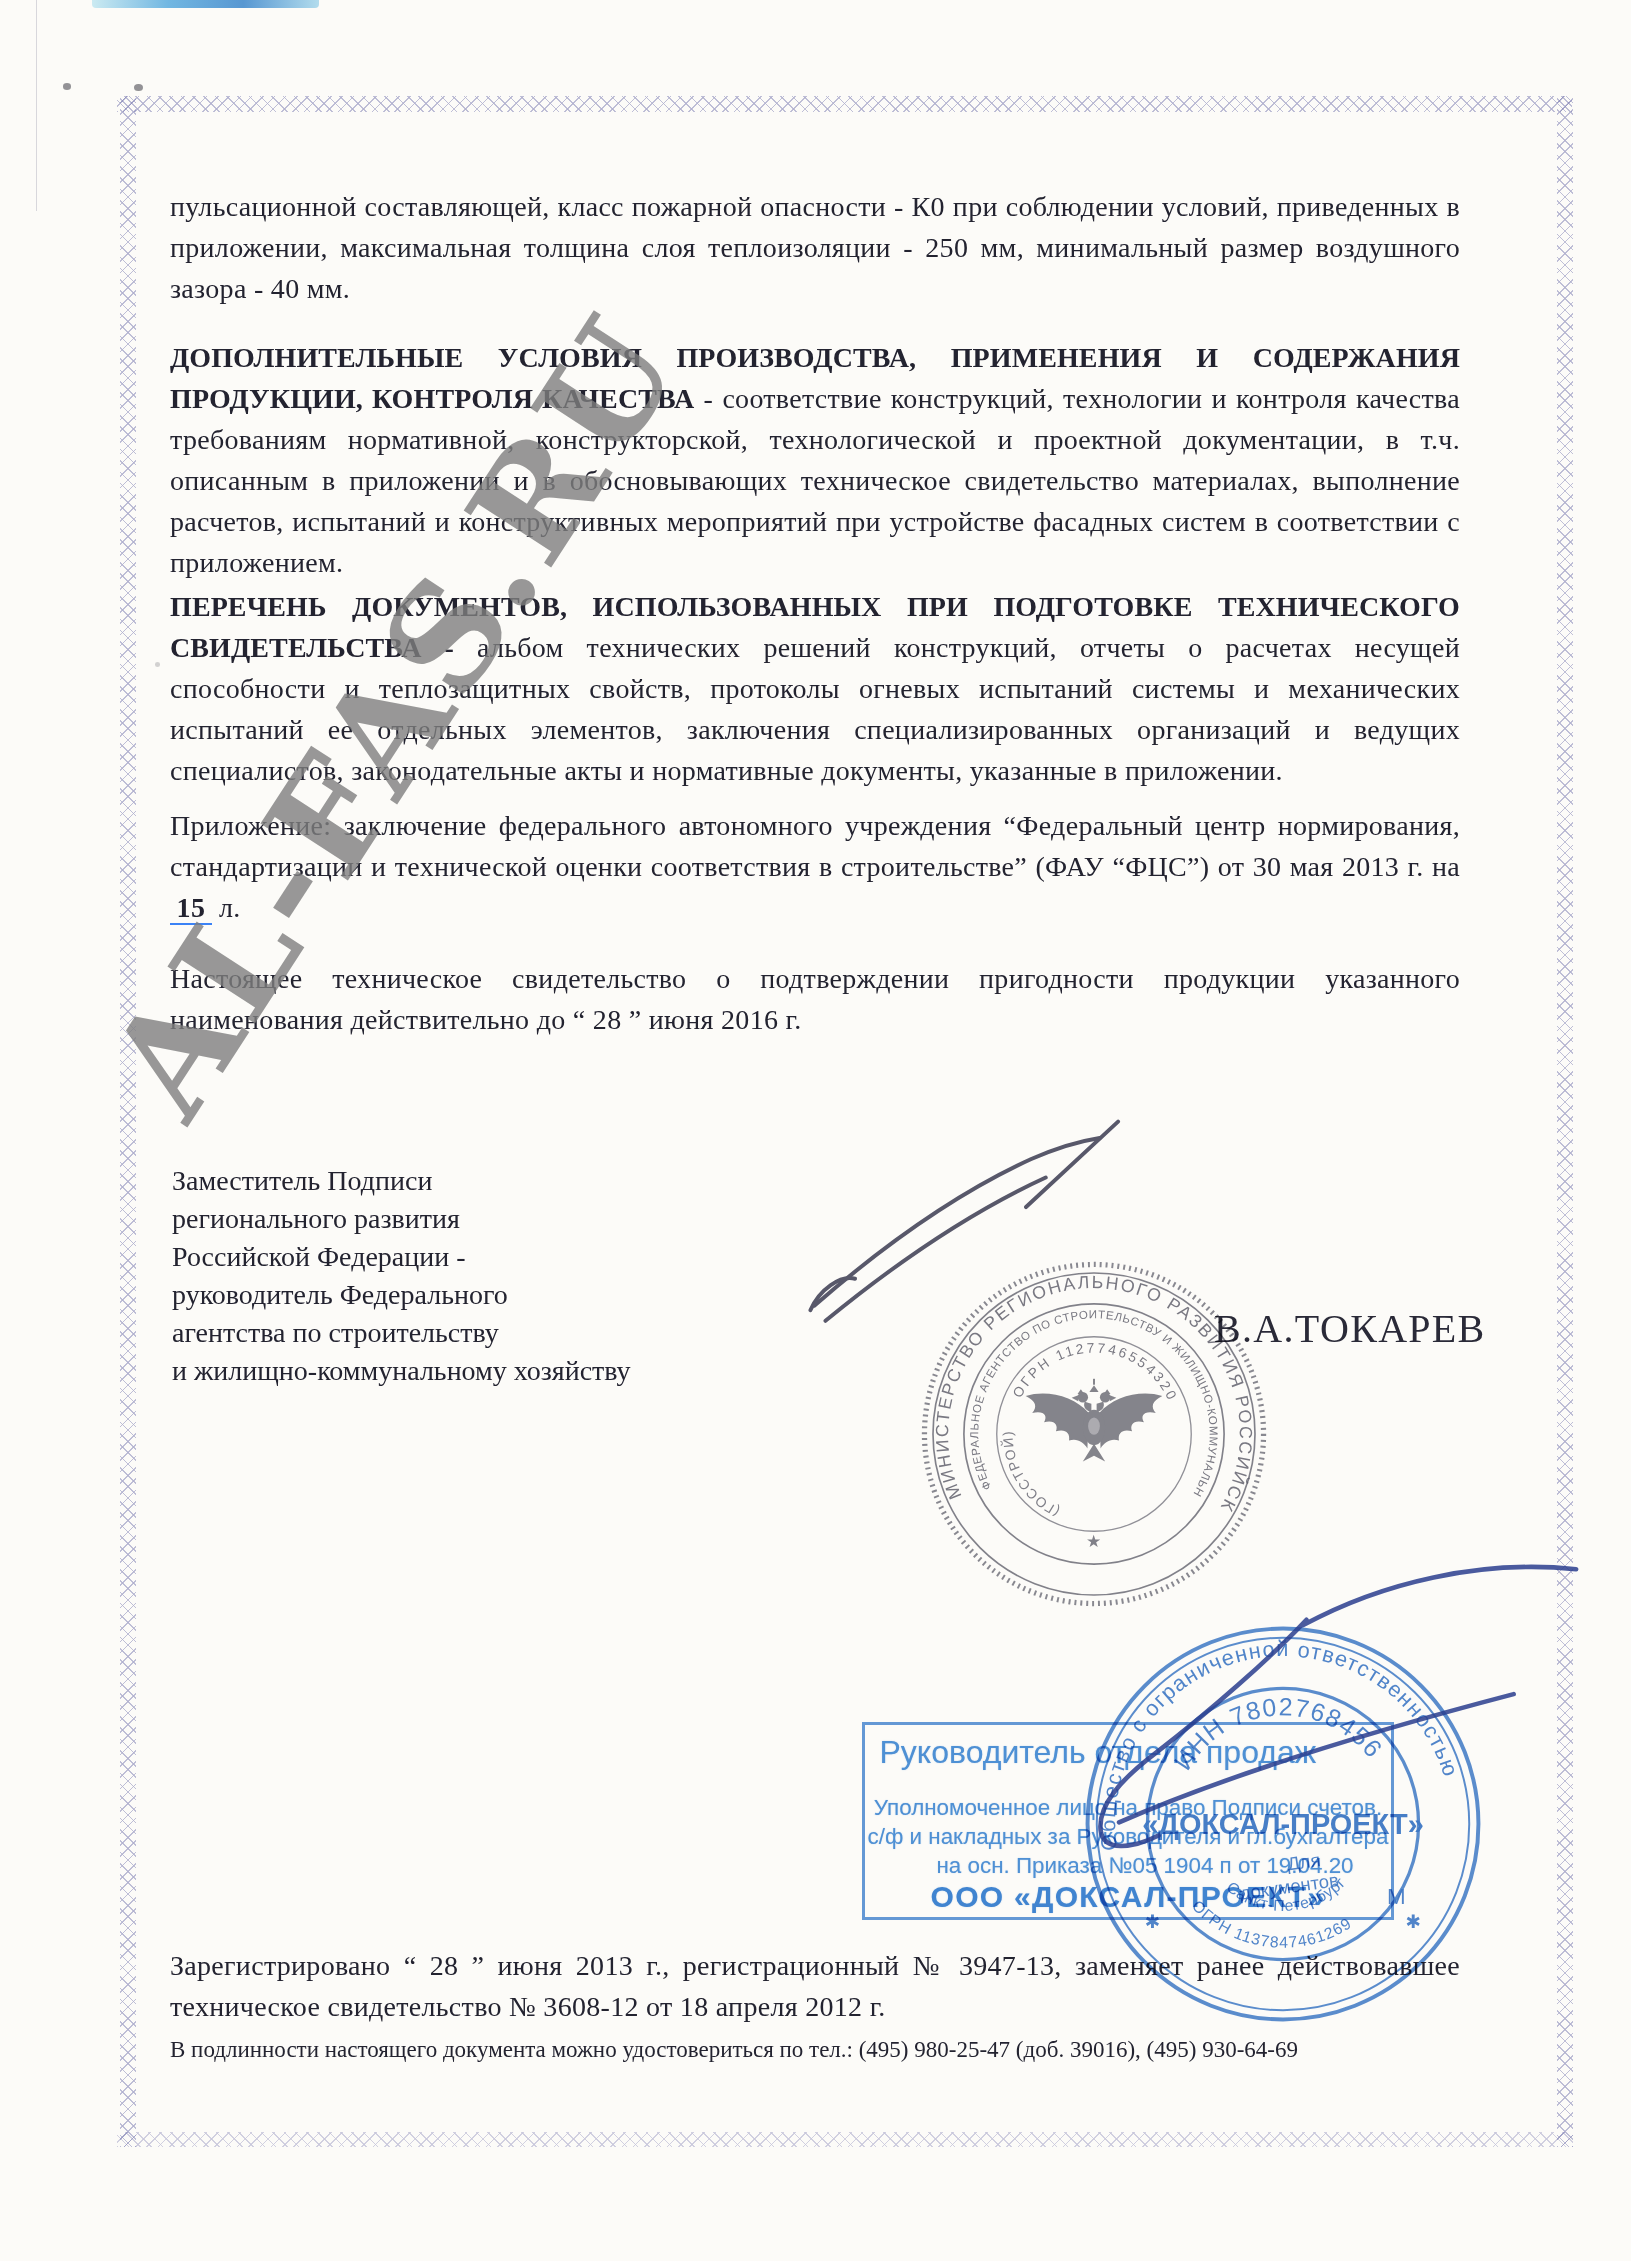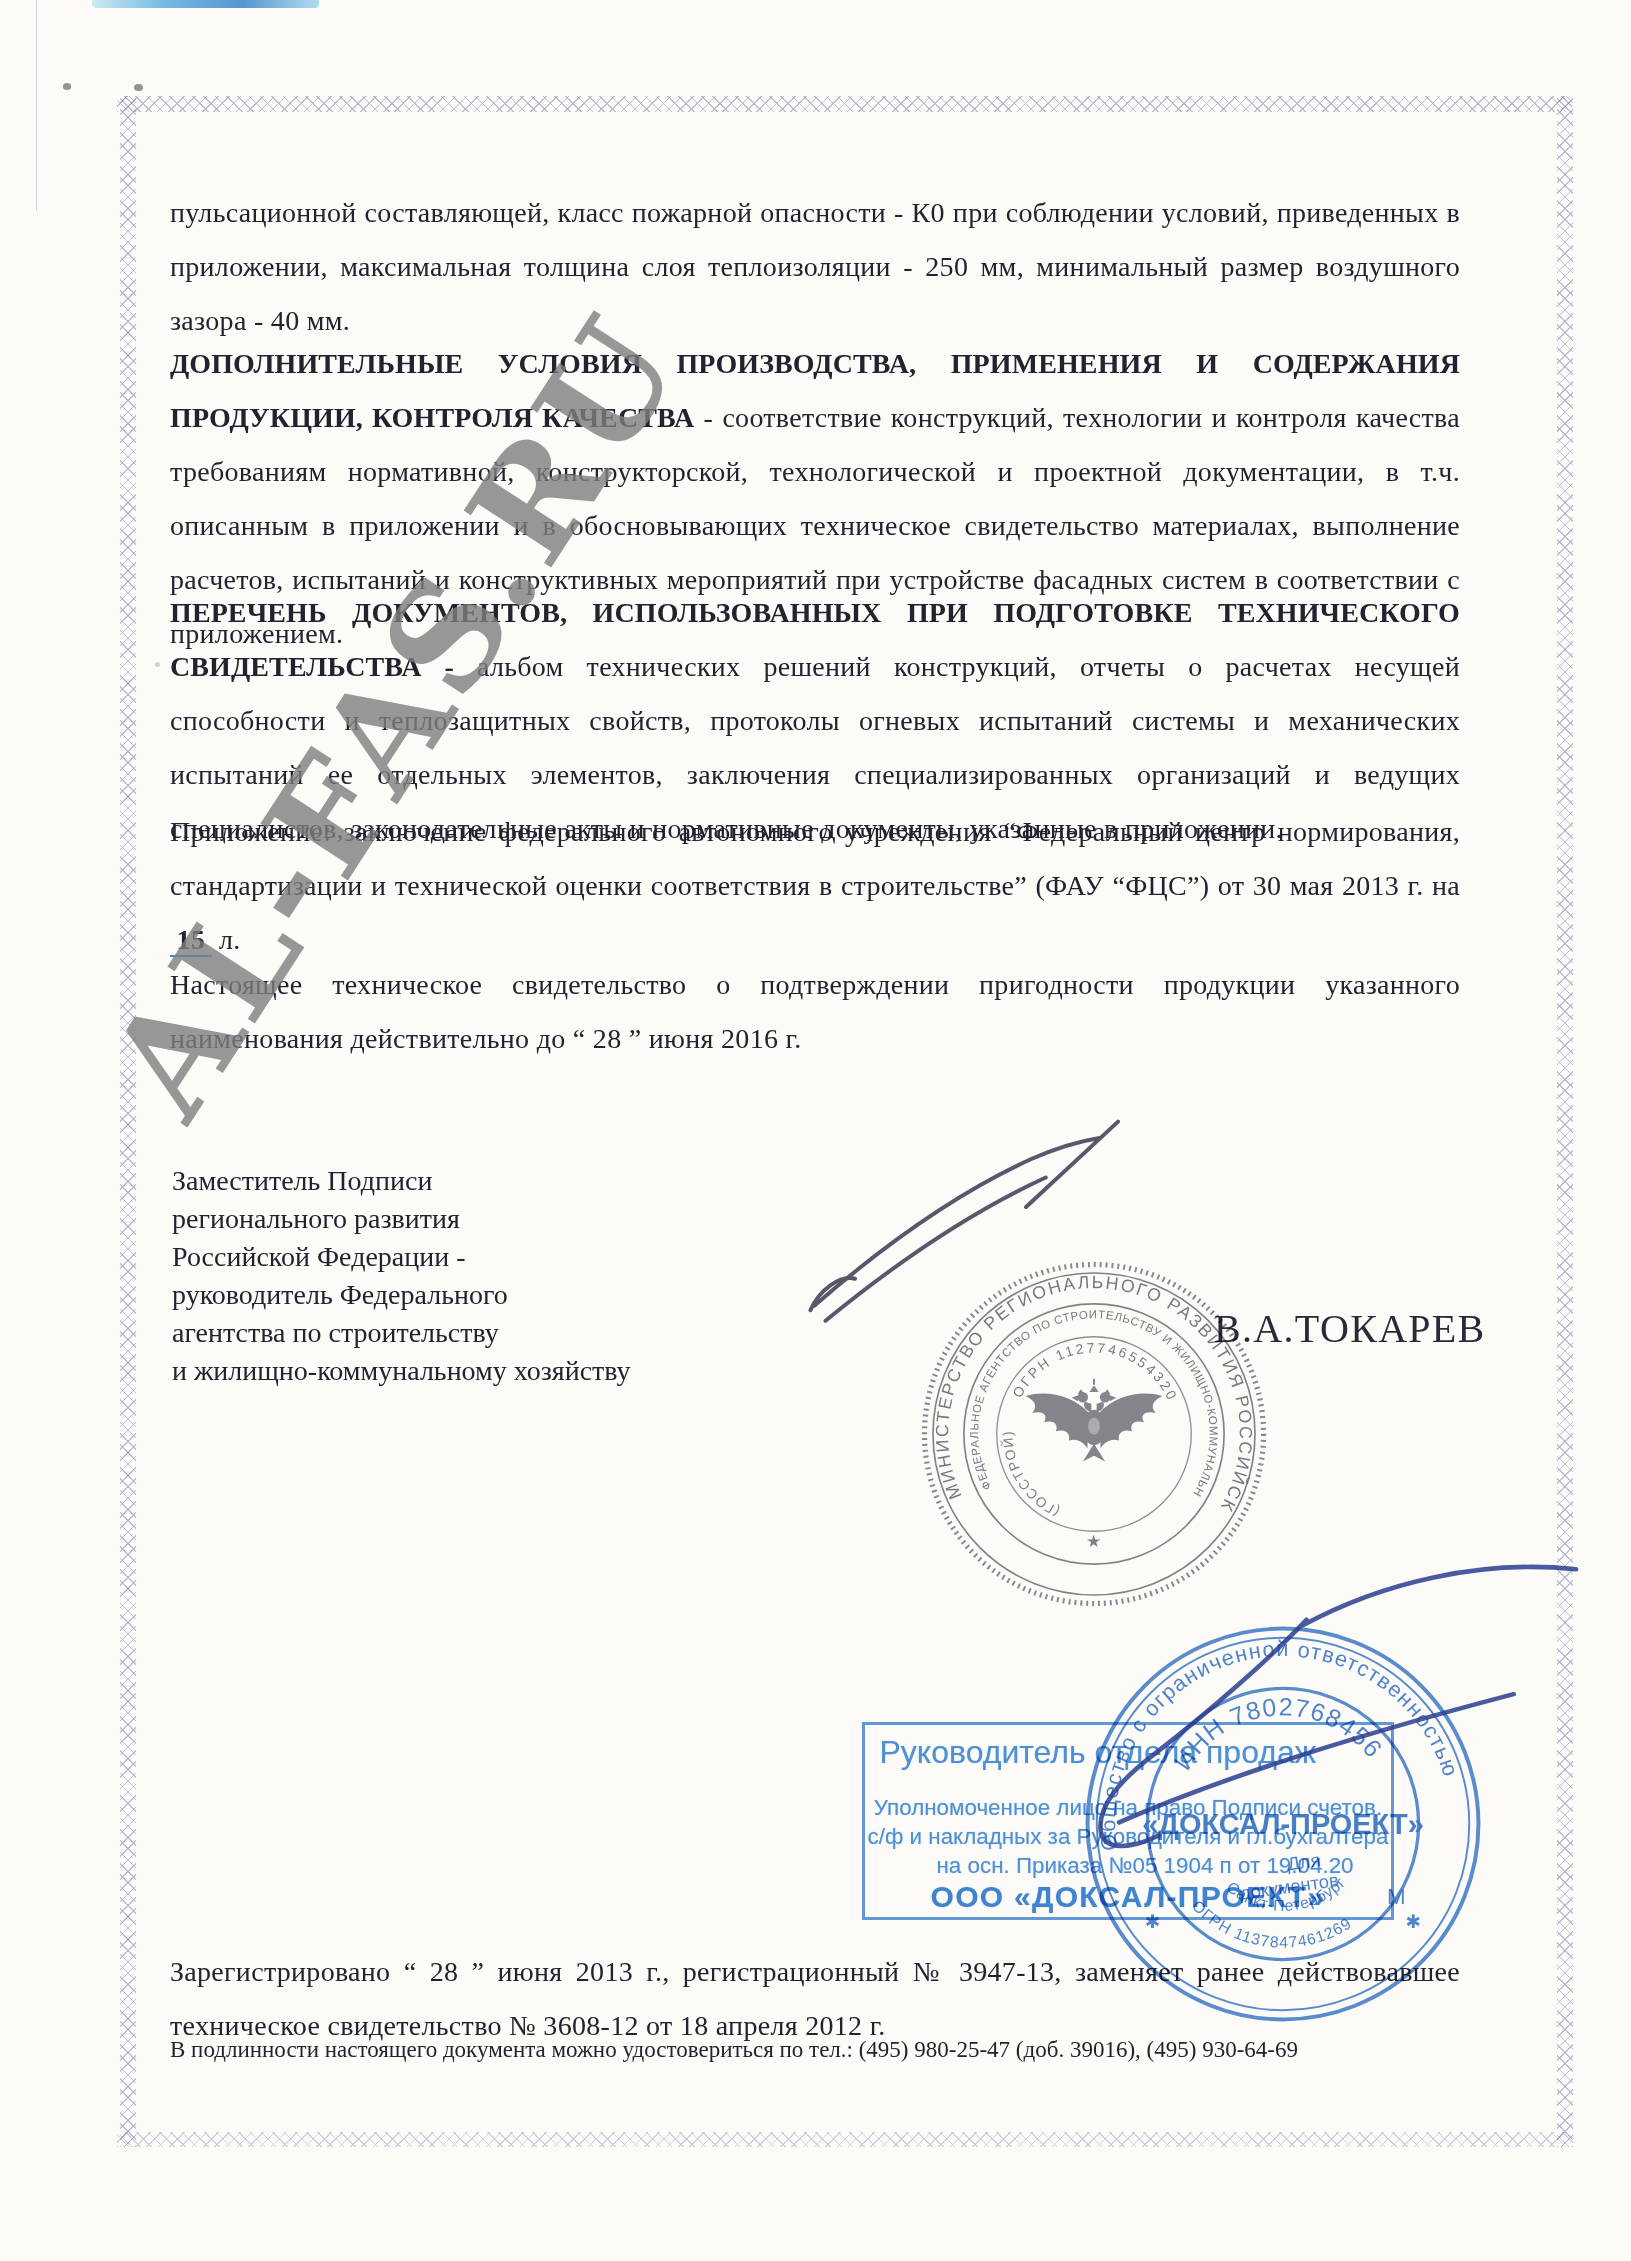--- a/index.html
+++ b/index.html
@@ -8,21 +8,21 @@
   
   .lattice{position:absolute;opacity:.5;
     background-image:
       repeating-linear-gradient(45deg, rgba(100,100,165,.8) 0 1.1px, transparent 1.1px 8px),
       repeating-linear-gradient(-45deg, rgba(100,100,165,.8) 0 1.1px, transparent 1.1px 8px);}
   .b-top{left:117px;top:96px;width:1455px;height:16.4px;}
   .b-left{left:120px;top:96px;width:16.4px;height:2051px;}
   .b-right{left:1557px;top:96px;width:16.4px;height:2051px;}
   .b-bottom{left:117px;top:2132px;width:1456px;height:14.5px;opacity:.35;}
   
-  .para{position:absolute;left:170px;width:1290px;font-size:28px;line-height:54px;
+  .para{position:absolute;left:170px;width:1290px;font-size:28px;line-height:41px;
         text-align:justify;letter-spacing:0.3px;color:#232330;}
   .para b{letter-spacing:0.1px;}
   .sigblock{position:absolute;left:172px;top:1162px;font-size:28px;line-height:38px;color:#232330;}
   .signer{position:absolute;left:1186px;top:1305px;font-size:40px;letter-spacing:1.3px;color:#2a2a38;margin-left:28px;}
   .footer{position:absolute;left:170px;top:2037px;width:1309px;font-size:23px;color:#232330;}
   .uline{border-bottom:2px solid #3b82f6;padding:0 6.6px;font-weight:bold;}
   
   .watermark{position:absolute;left:395px;top:716px;transform:translate(-50%,-50%) rotate(-57deg);
     font-family:"DejaVu Serif",serif;font-weight:bold;font-size:143px;letter-spacing:5.3px;
     white-space:nowrap;color:rgba(126,126,126,.8);z-index:5;}

